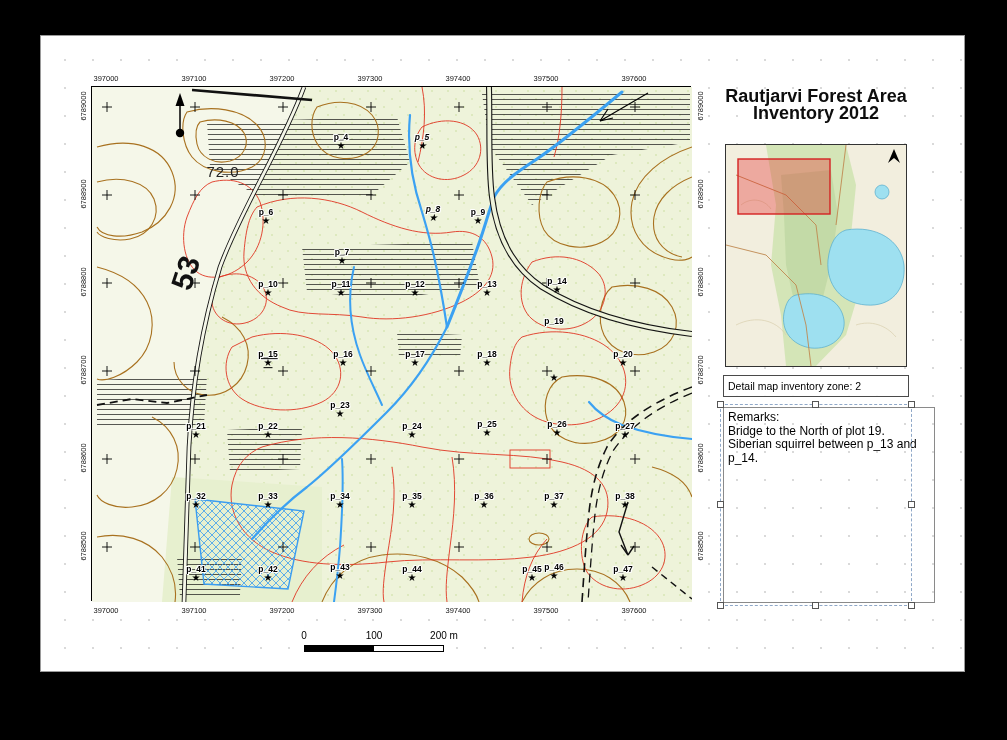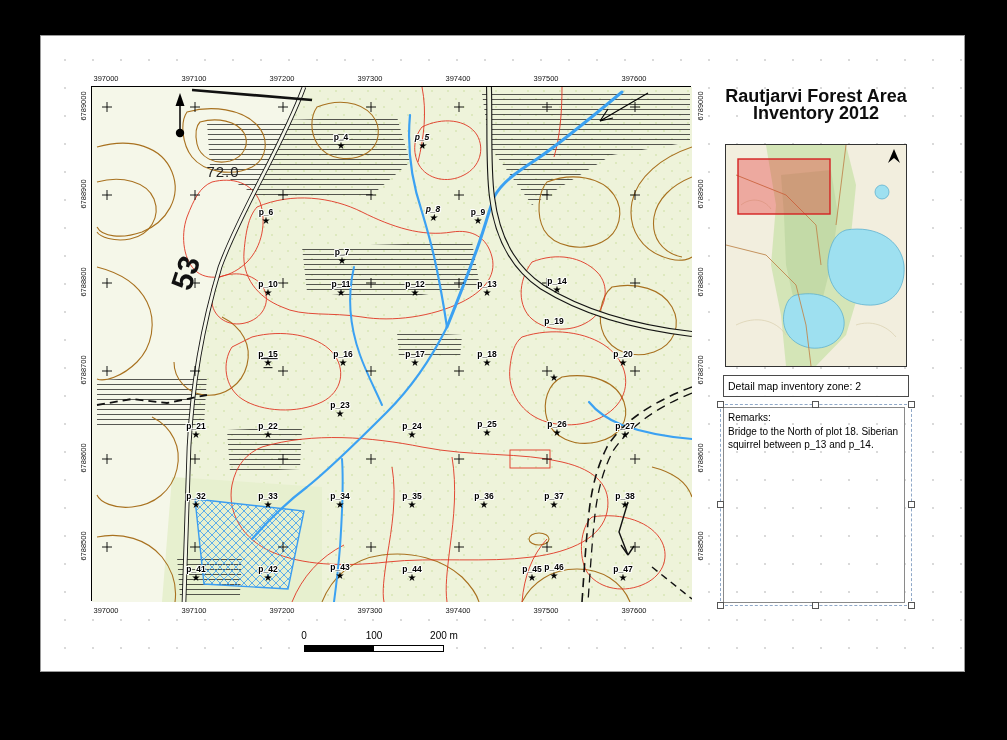--- a/index.html
+++ b/index.html
@@ -31,22 +31,22 @@
   .sb-seg{width:70px;height:7px;border:1px solid #000;}
   .sb-seg.dark{background:#000;}
   .sb-seg.light{background:#fff;border-left:none;}
 
   
   .panel-title{position:absolute;left:682px;top:52px;width:186px;text-align:center;
       font-weight:bold;font-size:18px;line-height:17px;color:#0d0d0d;}
   .overview-frame{position:absolute;left:684px;top:108px;width:182px;height:223px;border:1px solid #333;background:#f2eede;}
   .detail-box{position:absolute;left:682px;top:339px;width:186px;height:22px;border:1px solid #4a4a4a;
       font-size:10.5px;line-height:20px;padding-left:4px;color:#000;background:rgba(255,255,255,.85);}
-  .remarks-box{position:absolute;left:682px;top:371px;width:182px;height:196px;border:1px solid #8a8a8a;
-      font-size:10px;line-height:13.5px;padding:3px 4px;color:#000;}
+  .remarks-box{position:absolute;left:682px;top:371px;width:212px;height:196px;border:1px solid #8a8a8a;
+      font-size:12px;line-height:13.5px;padding:3px 4px;color:#000;}
   .remarks-heading{display:block;}
   .selection-outline{position:absolute;left:679px;top:368px;width:192px;height:202px;border:1px dashed #8fa8c8;pointer-events:none;}
   .handle{position:absolute;width:7px;height:7px;background:#fff;border:1px solid #555;}
 </style>
 </head>
 <body>
 
 <div class="page">
 
   <div class="map-frame">
@@ -447,21 +447,21 @@
       </g>
       <rect x="12" y="14" width="92" height="55" fill="rgba(227,26,28,0.32)" stroke="#d42222" stroke-width="1.4"></rect>
       <polygon points="168,4 174,18 168,13 162,18" fill="#000"></polygon>
     </svg>
   </div>
 
   <div class="detail-box">Detail map inventory zone: 2</div>
 
   <div class="remarks-box">
     <span class="remarks-heading">Remarks:</span>
-    <span>Bridge to the North of plot 18. Siberian squirrel between p_13 and p_14.</span>
+    <span>Bridge to the North of plot 19. Siberian squirrel between p_13 and p_14.</span>
   </div>
 
   <div class="selection-outline"></div>
   <div class="handle" style="left:676px;top:365px;"></div>
   <div class="handle" style="left:771px;top:365px;"></div>
   <div class="handle" style="left:867px;top:365px;"></div>
   <div class="handle" style="left:676px;top:465px;"></div>
   <div class="handle" style="left:867px;top:465px;"></div>
   <div class="handle" style="left:676px;top:566px;"></div>
   <div class="handle" style="left:771px;top:566px;"></div>

